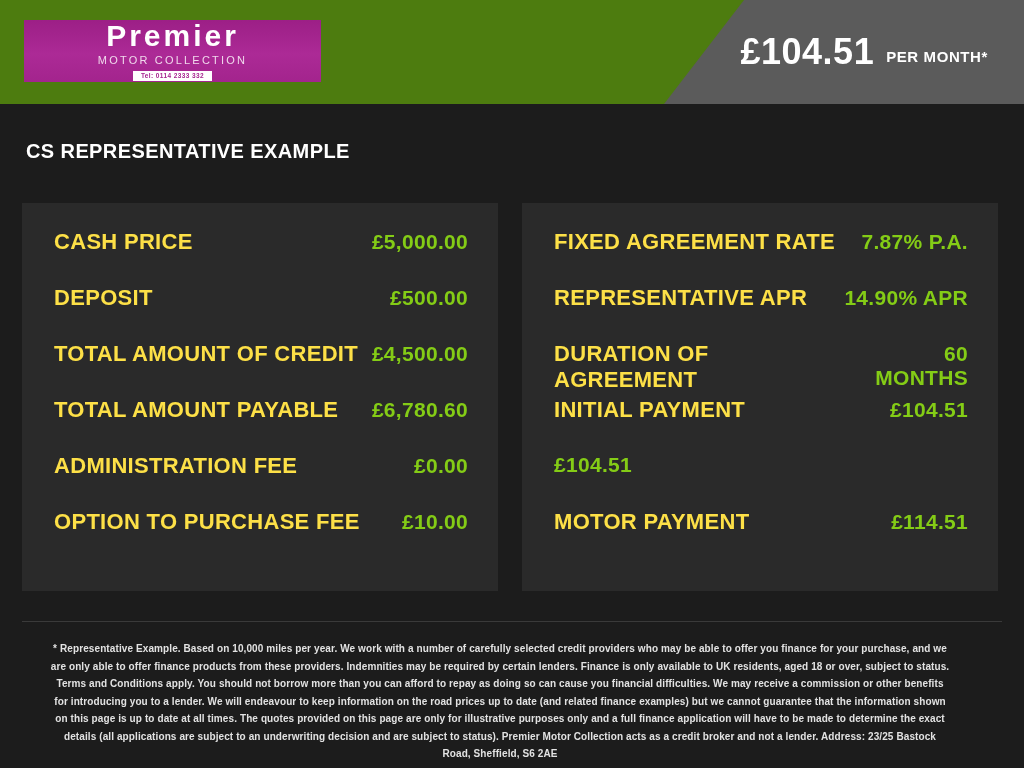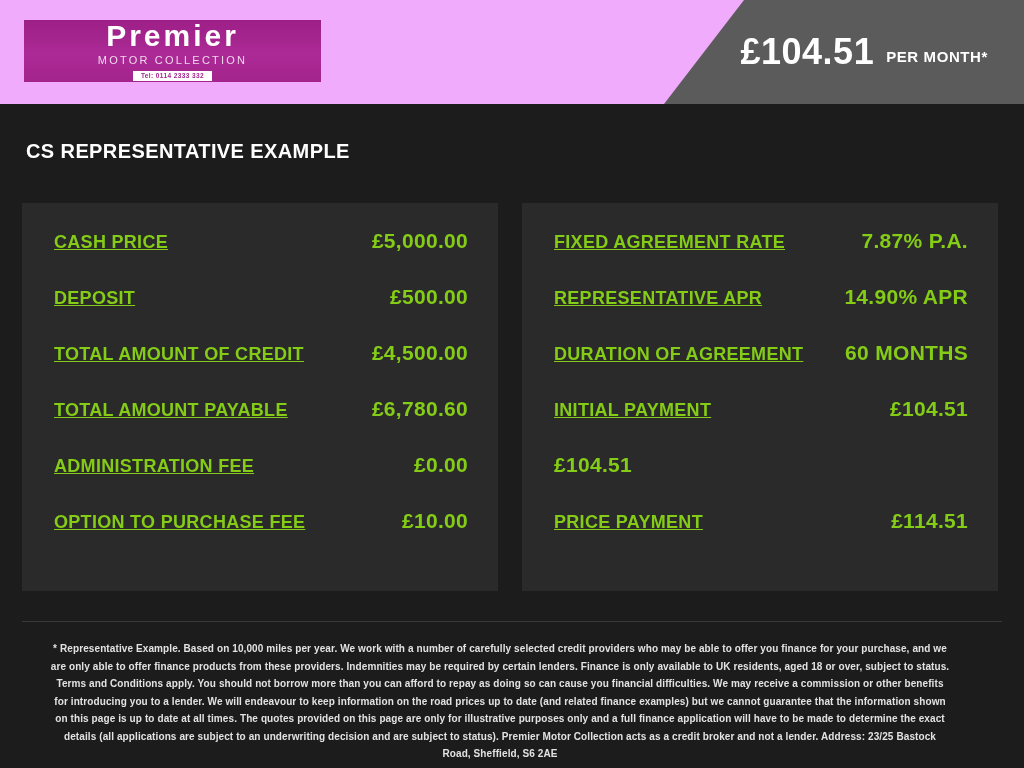--- a/index.html
+++ b/index.html
@@ -18,21 +18,21 @@
     width: 1024px;
     height: 768px;
     background: #1c1c1c;
   }
 
   
   .header {
     position: relative;
     width: 1024px;
     height: 104px;
-    background: #f0abfc;
+    background: #4d7c0f;
     overflow: hidden;
     text-decoration: underline;
   }
   .logo-box {
     position: absolute;
     left: 24px;
     top: 20px;
     width: 297px;
     height: 62px;
     background: #a6248f;
@@ -124,25 +124,24 @@
     box-sizing: border-box;
     padding: 26px 30px 26px 32px;
   }
   .row {
     display: flex;
     align-items: baseline;
     justify-content: space-between;
     height: 56px;
   }
   .row-label {
-    color: #84cc16;
-    font-size: 18px;
+    color: #fde047;
+    font-size: 22px;
     font-weight: bold;
     letter-spacing: 0.3px;
-    text-decoration: underline;
   }
   .row-value {
     color: #84cc16;
     font-size: 21px;
     font-weight: bold;
     letter-spacing: 0.3px;
     text-align: right;
   }
 
   
@@ -226,21 +225,21 @@
           <span class="row-value">60 MONTHS</span>
         </div>
         <div class="row">
           <span class="row-label">INITIAL PAYMENT</span>
           <span class="row-value">£104.51</span>
         </div>
         <div class="row">
           <span class="row-value">£104.51</span>
         </div>
         <div class="row">
-          <span class="row-label">PRICE PAYMENT</span>
+          <span class="row-label">MOTOR PAYMENT</span>
           <span class="row-value">£114.51</span>
         </div>
       </div>
 
     </div>
 
     <div class="footer">
       <p>* Representative Example. Based on 10,000 miles per year. We work with a number of carefully selected credit providers who may be able to offer you finance for your purchase, and we are only able to offer finance products from these providers. Indemnities may be required by certain lenders. Finance is only available to UK residents, aged 18 or over, subject to status. Terms and Conditions apply. You should not borrow more than you can afford to repay as doing so can cause you financial difficulties. We may receive a commission or other benefits for introducing you to a lender. We will endeavour to keep information on the road prices up to date (and related finance examples) but we cannot guarantee that the information shown on this page is up to date at all times. The quotes provided on this page are only for illustrative purposes only and a full finance application will have to be made to determine the exact details (all applications are subject to an underwriting decision and are subject to status). Premier Motor Collection acts as a credit broker and not a lender. Address: 23/25 Bastock Road, Sheffield, S6 2AE</p>
     </div>
   </div>

